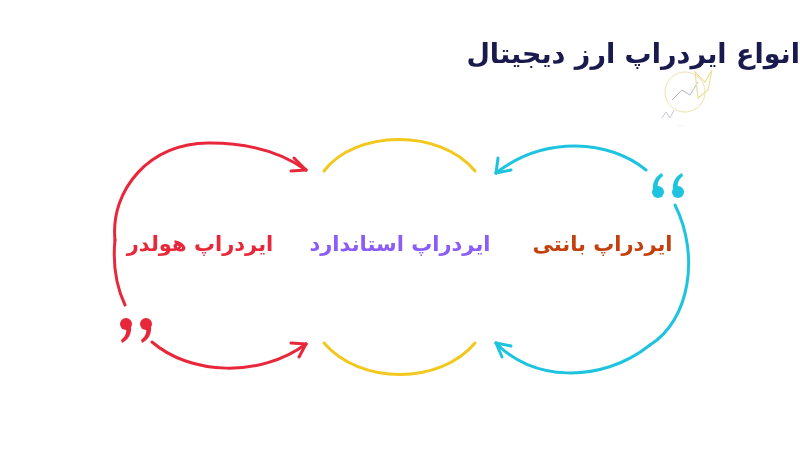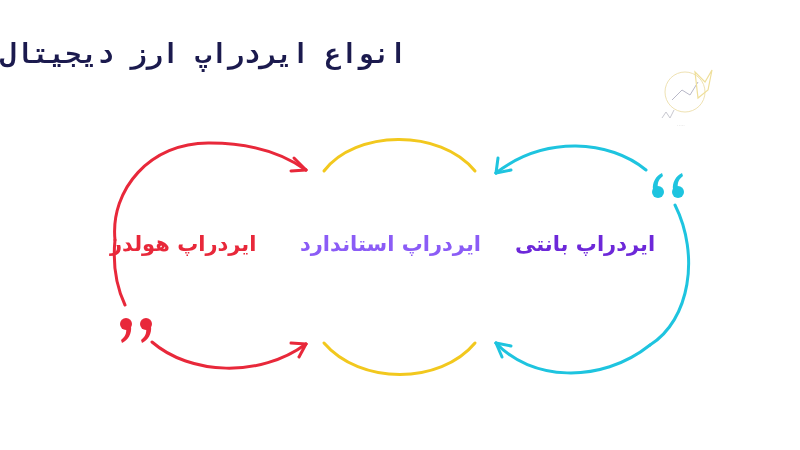--- a/index.html
+++ b/index.html
@@ -1,22 +1,22 @@
 <!DOCTYPE html>
 <html><head>
 <meta charset="utf-8">
 <style>
   html, body { margin:0; padding:0; }
   body { width:800px; height:450px; background:#ffffff; position:relative; overflow:hidden;
          font-family:"DejaVu Sans", sans-serif; }
-  .title { position:absolute; left:0; width:800px; top:38px; text-align:left;
-           font-size:27px; font-weight:bold; color:#1b1a4e; direction:rtl;font-family:Liberation Mono, monospace; }
+  .title { position:absolute; left:0; width:800px; top:38px; text-align:right;
+           font-size:27px; font-weight:bold; color:#1b1a4e; direction:rtl; }
   .label { position:absolute; top:232px; font-size:21px; font-weight:bold; direction:rtl;
-           white-space:nowrap; text-align:left; }
-  .lbl-bounty { left:515px; width:175px; color:#6d28d9; }
+           white-space:nowrap; text-align:center; }
+  .lbl-bounty { left:515px; width:175px; color:#c2410c; }
   .lbl-standard { left:300px; width:200px; color:#8b5cf6; }
   .lbl-holder { left:110px; width:180px; color:#e8283a; }
   svg.diagram { position:absolute; left:0; top:0; }
   .logo { position:absolute; left:650px; top:60px; width:75px; height:75px; }
   .logo-text { position:absolute; left:677px; top:121px; font-size:5px; color:#c9c9c9; }
 </style>
 </head>
 <body>
 
 <div class="title">انواع ایردراپ ارز دیجیتال</div>

